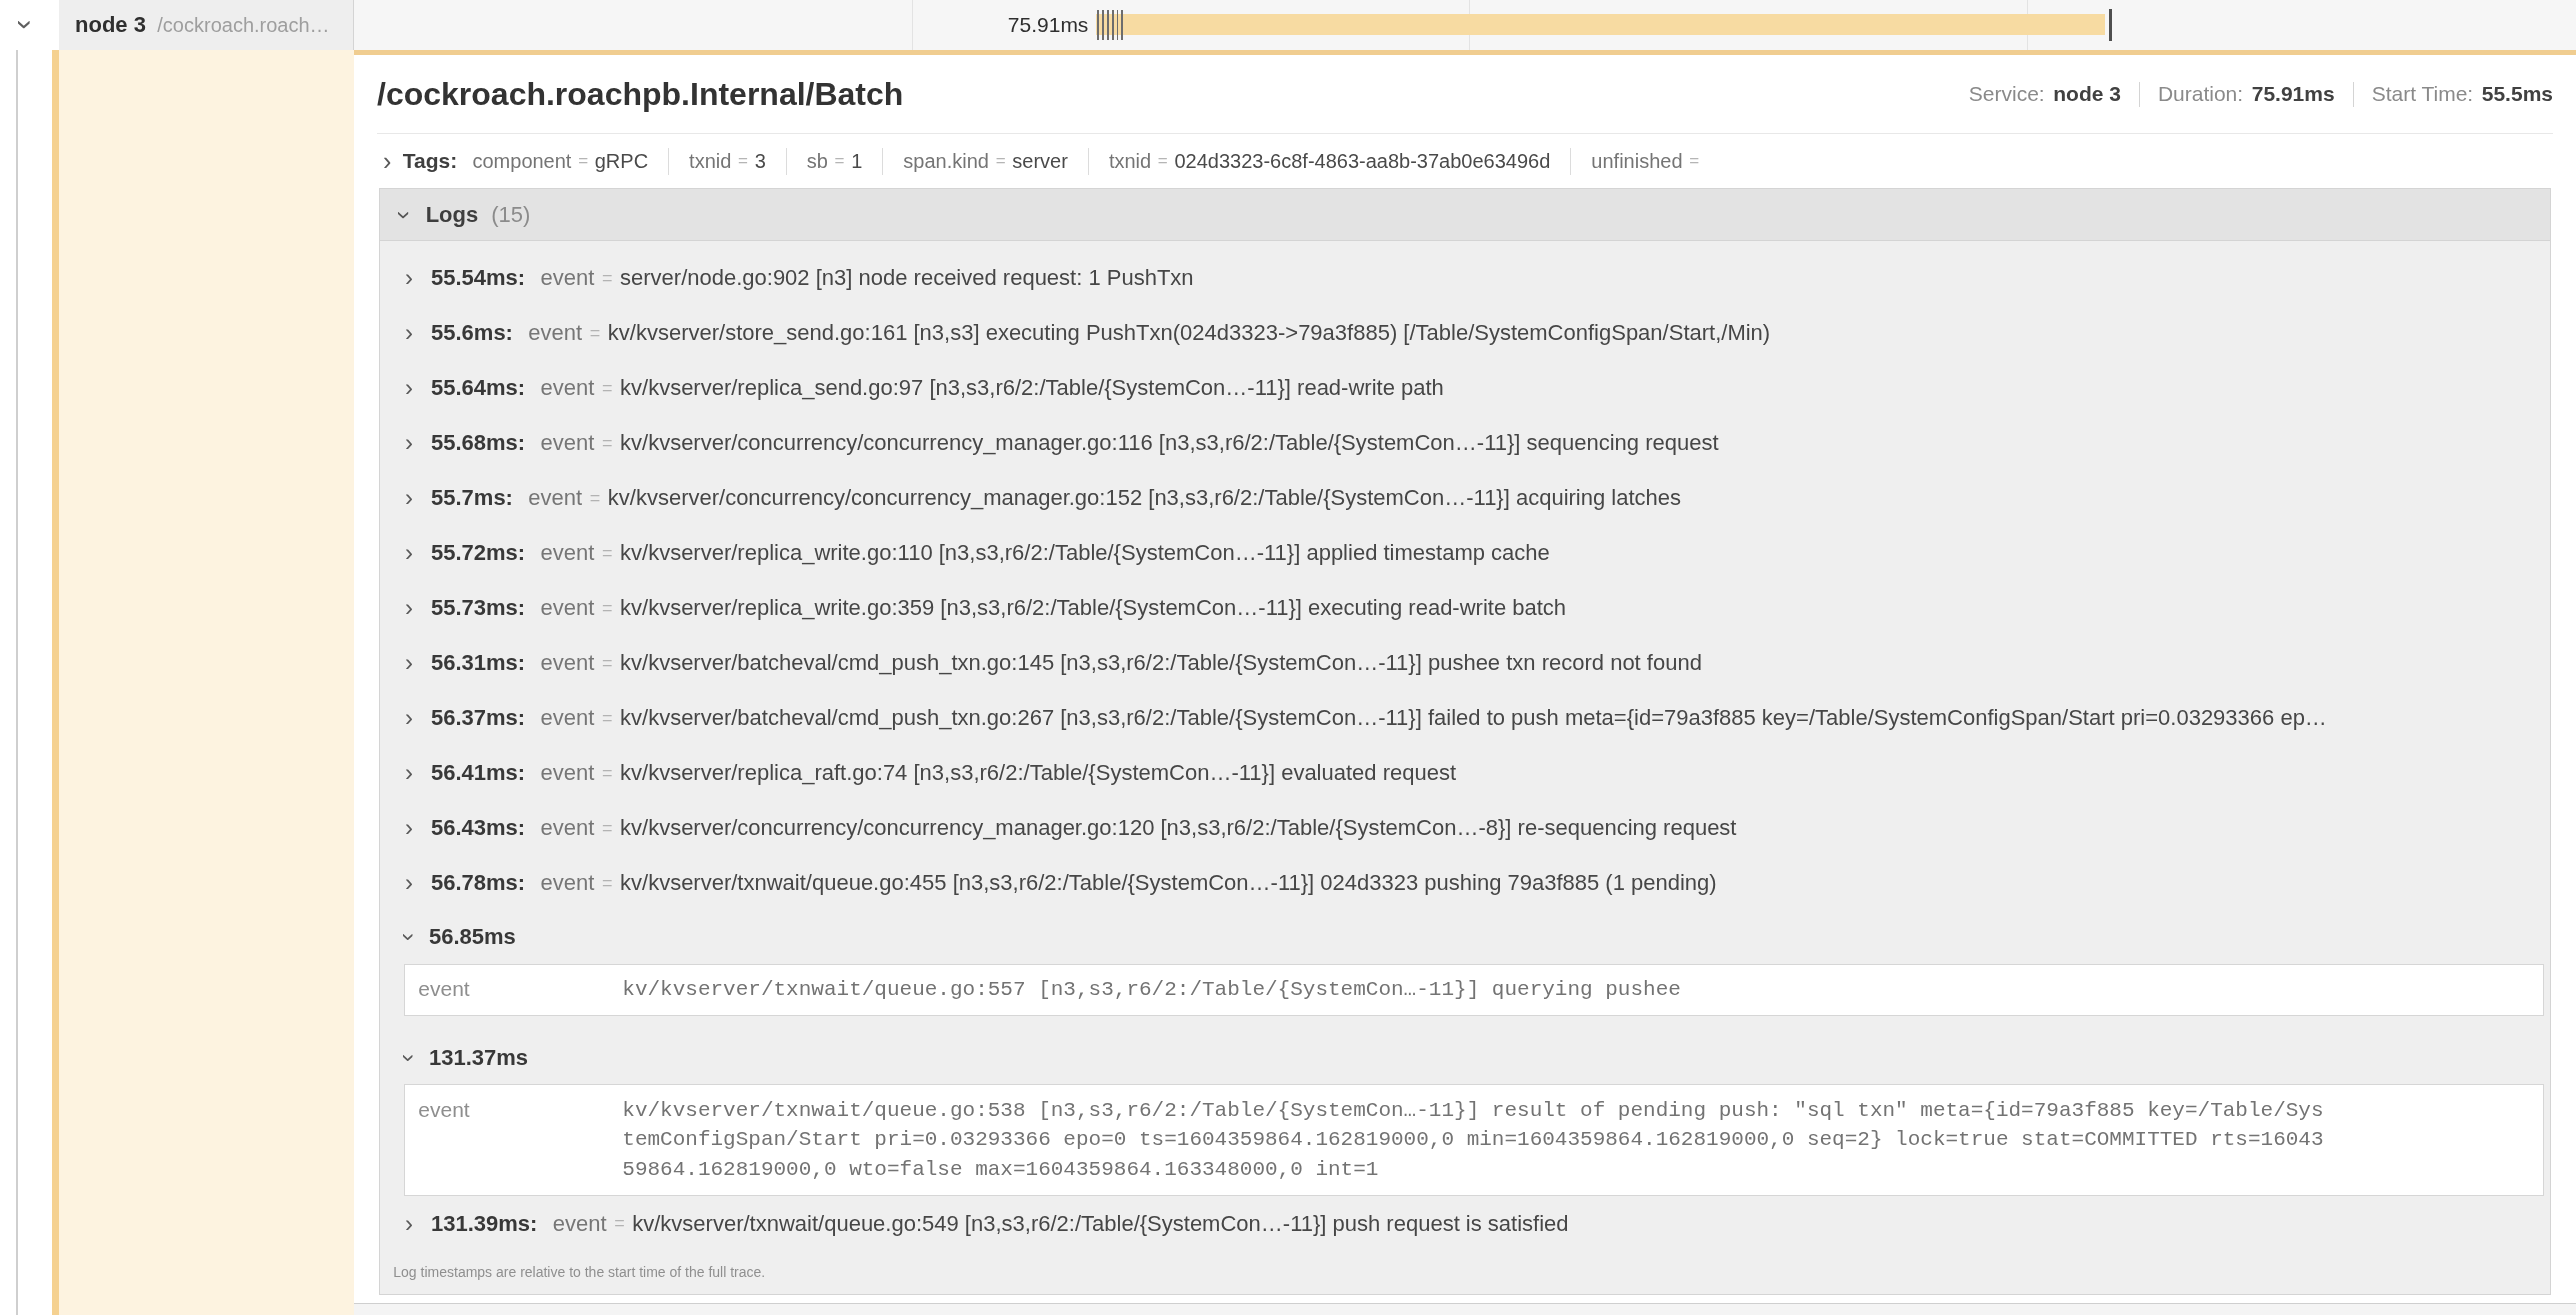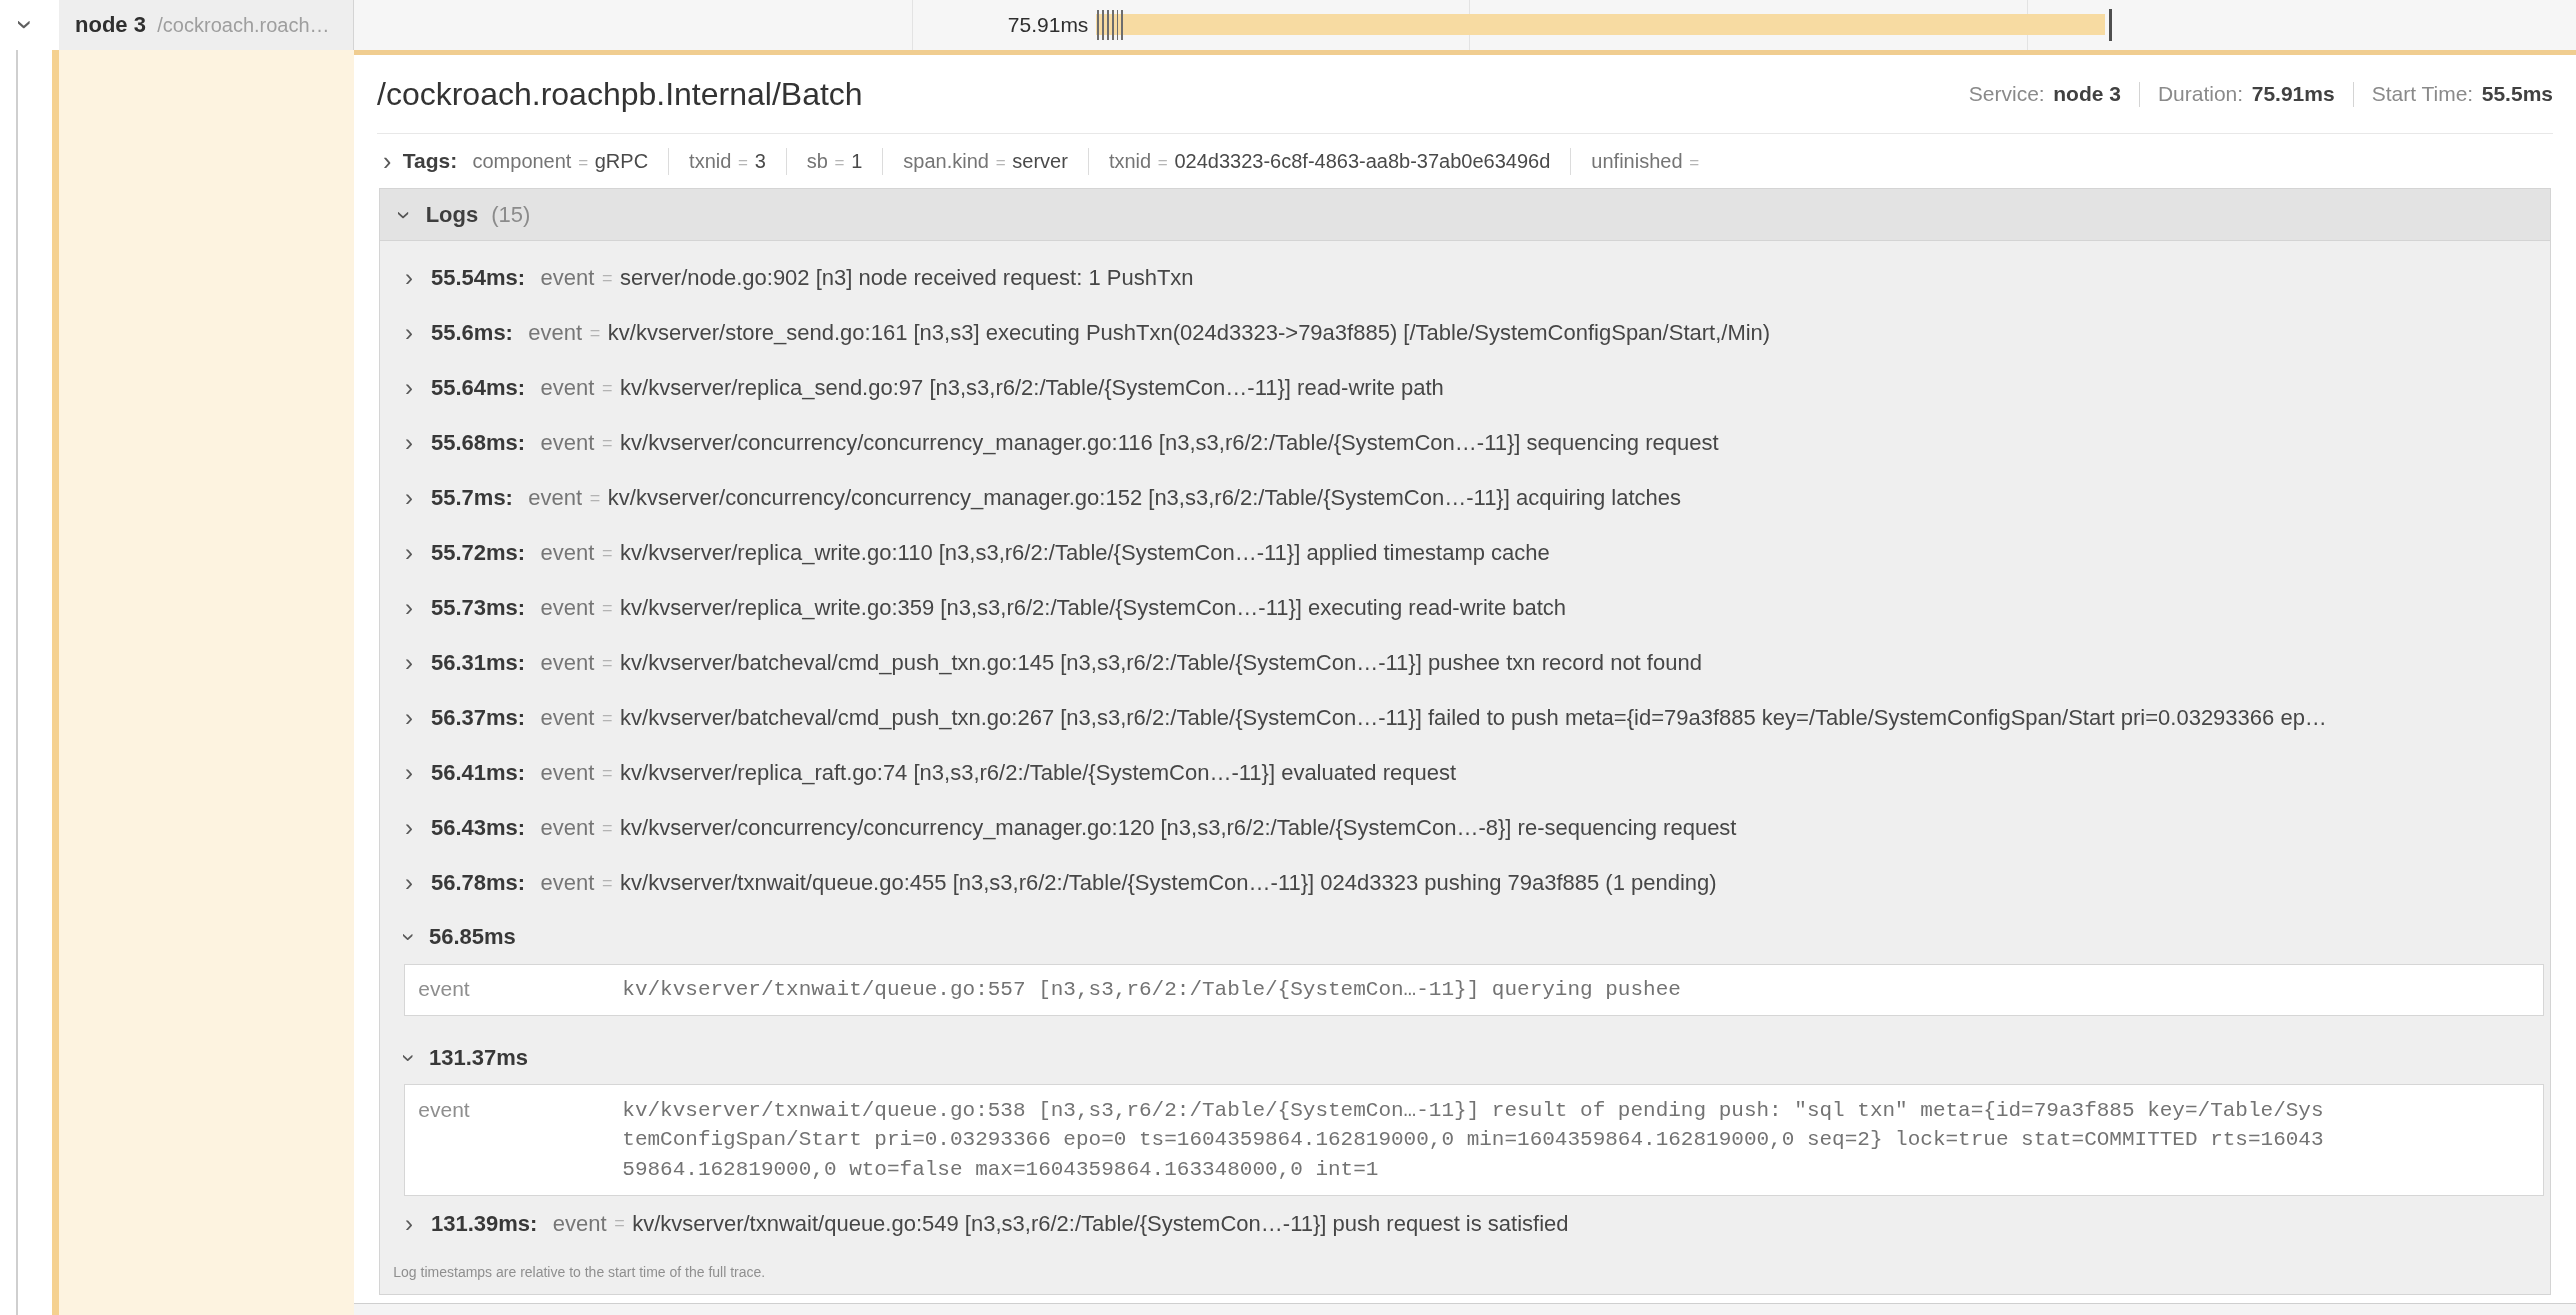--- a/index.html
+++ b/index.html
@@ -32,29 +32,29 @@
   .log-tick{position:absolute;top:9.5px;height:30.5px;width:1.9px;background:#6d6d6d}
   .end-tick{position:absolute;left:78.98%;top:8.6px;height:32px;width:2.9px;background:#4f4f4f}
 
   
   .panel{position:absolute;left:354px;top:50px;right:0;bottom:12.4px;background:#fff;
          border-top:5.7px solid #f0cd90;border-bottom:1px solid #cfcfcf;box-sizing:border-box;overflow:hidden}
   .below-panel{position:absolute;left:354px;right:0;bottom:0;height:12.4px;background:#f4f4f4}
 
   .title-row{height:78px;margin:0 23px;display:flex;align-items:center;
              justify-content:space-between;border-bottom:1px solid #e8e8e8}
-  .title-row h1{margin:0;font-size:32px;font-weight:normal;color:#333}
+  .title-row h1{margin:0;font-size:32px;font-weight:bold;color:#333}
   .overview{display:flex;align-items:center;font-size:21px;color:#8a8a8a;white-space:nowrap}
   .overview .val{color:#414141;font-weight:bold;margin-left:8.6px}
   .ov-sep{width:1px;height:25px;background:#d4d4d4;margin:0 18px}
 
   .tags-row{height:54px;display:flex;align-items:center;padding-left:29px;font-size:20px;white-space:nowrap}
   .tags-row .chev{font-size:25px;color:#5a5a5a}
   .tags-label{font-weight:bold;color:#3f3f3f;font-size:21px;margin:0 15.3px 0 11.4px}
-  .tag-item{display:flex;align-items:flex-end}
+  .tag-item{display:flex;align-items:center}
   .tag-k{color:#757575}
   .tag-eq{color:#b5b5b5;font-size:17px;margin:0 6.7px}
   .tag-v{color:#4a4a4a}
   .tag-sep{width:1px;height:27px;background:#dcdcdc;margin:0 20px}
 
   
   .logs{margin:0 25px;background:#efefef;border:1px solid #d4d4d4}
   .logs-header{height:51px;background:#e3e3e3;border-bottom:1px solid #d4d4d4;
                display:flex;align-items:center;padding-left:21px;font-size:22px}
   .logs-header .chev{font-size:26px;color:#555}

